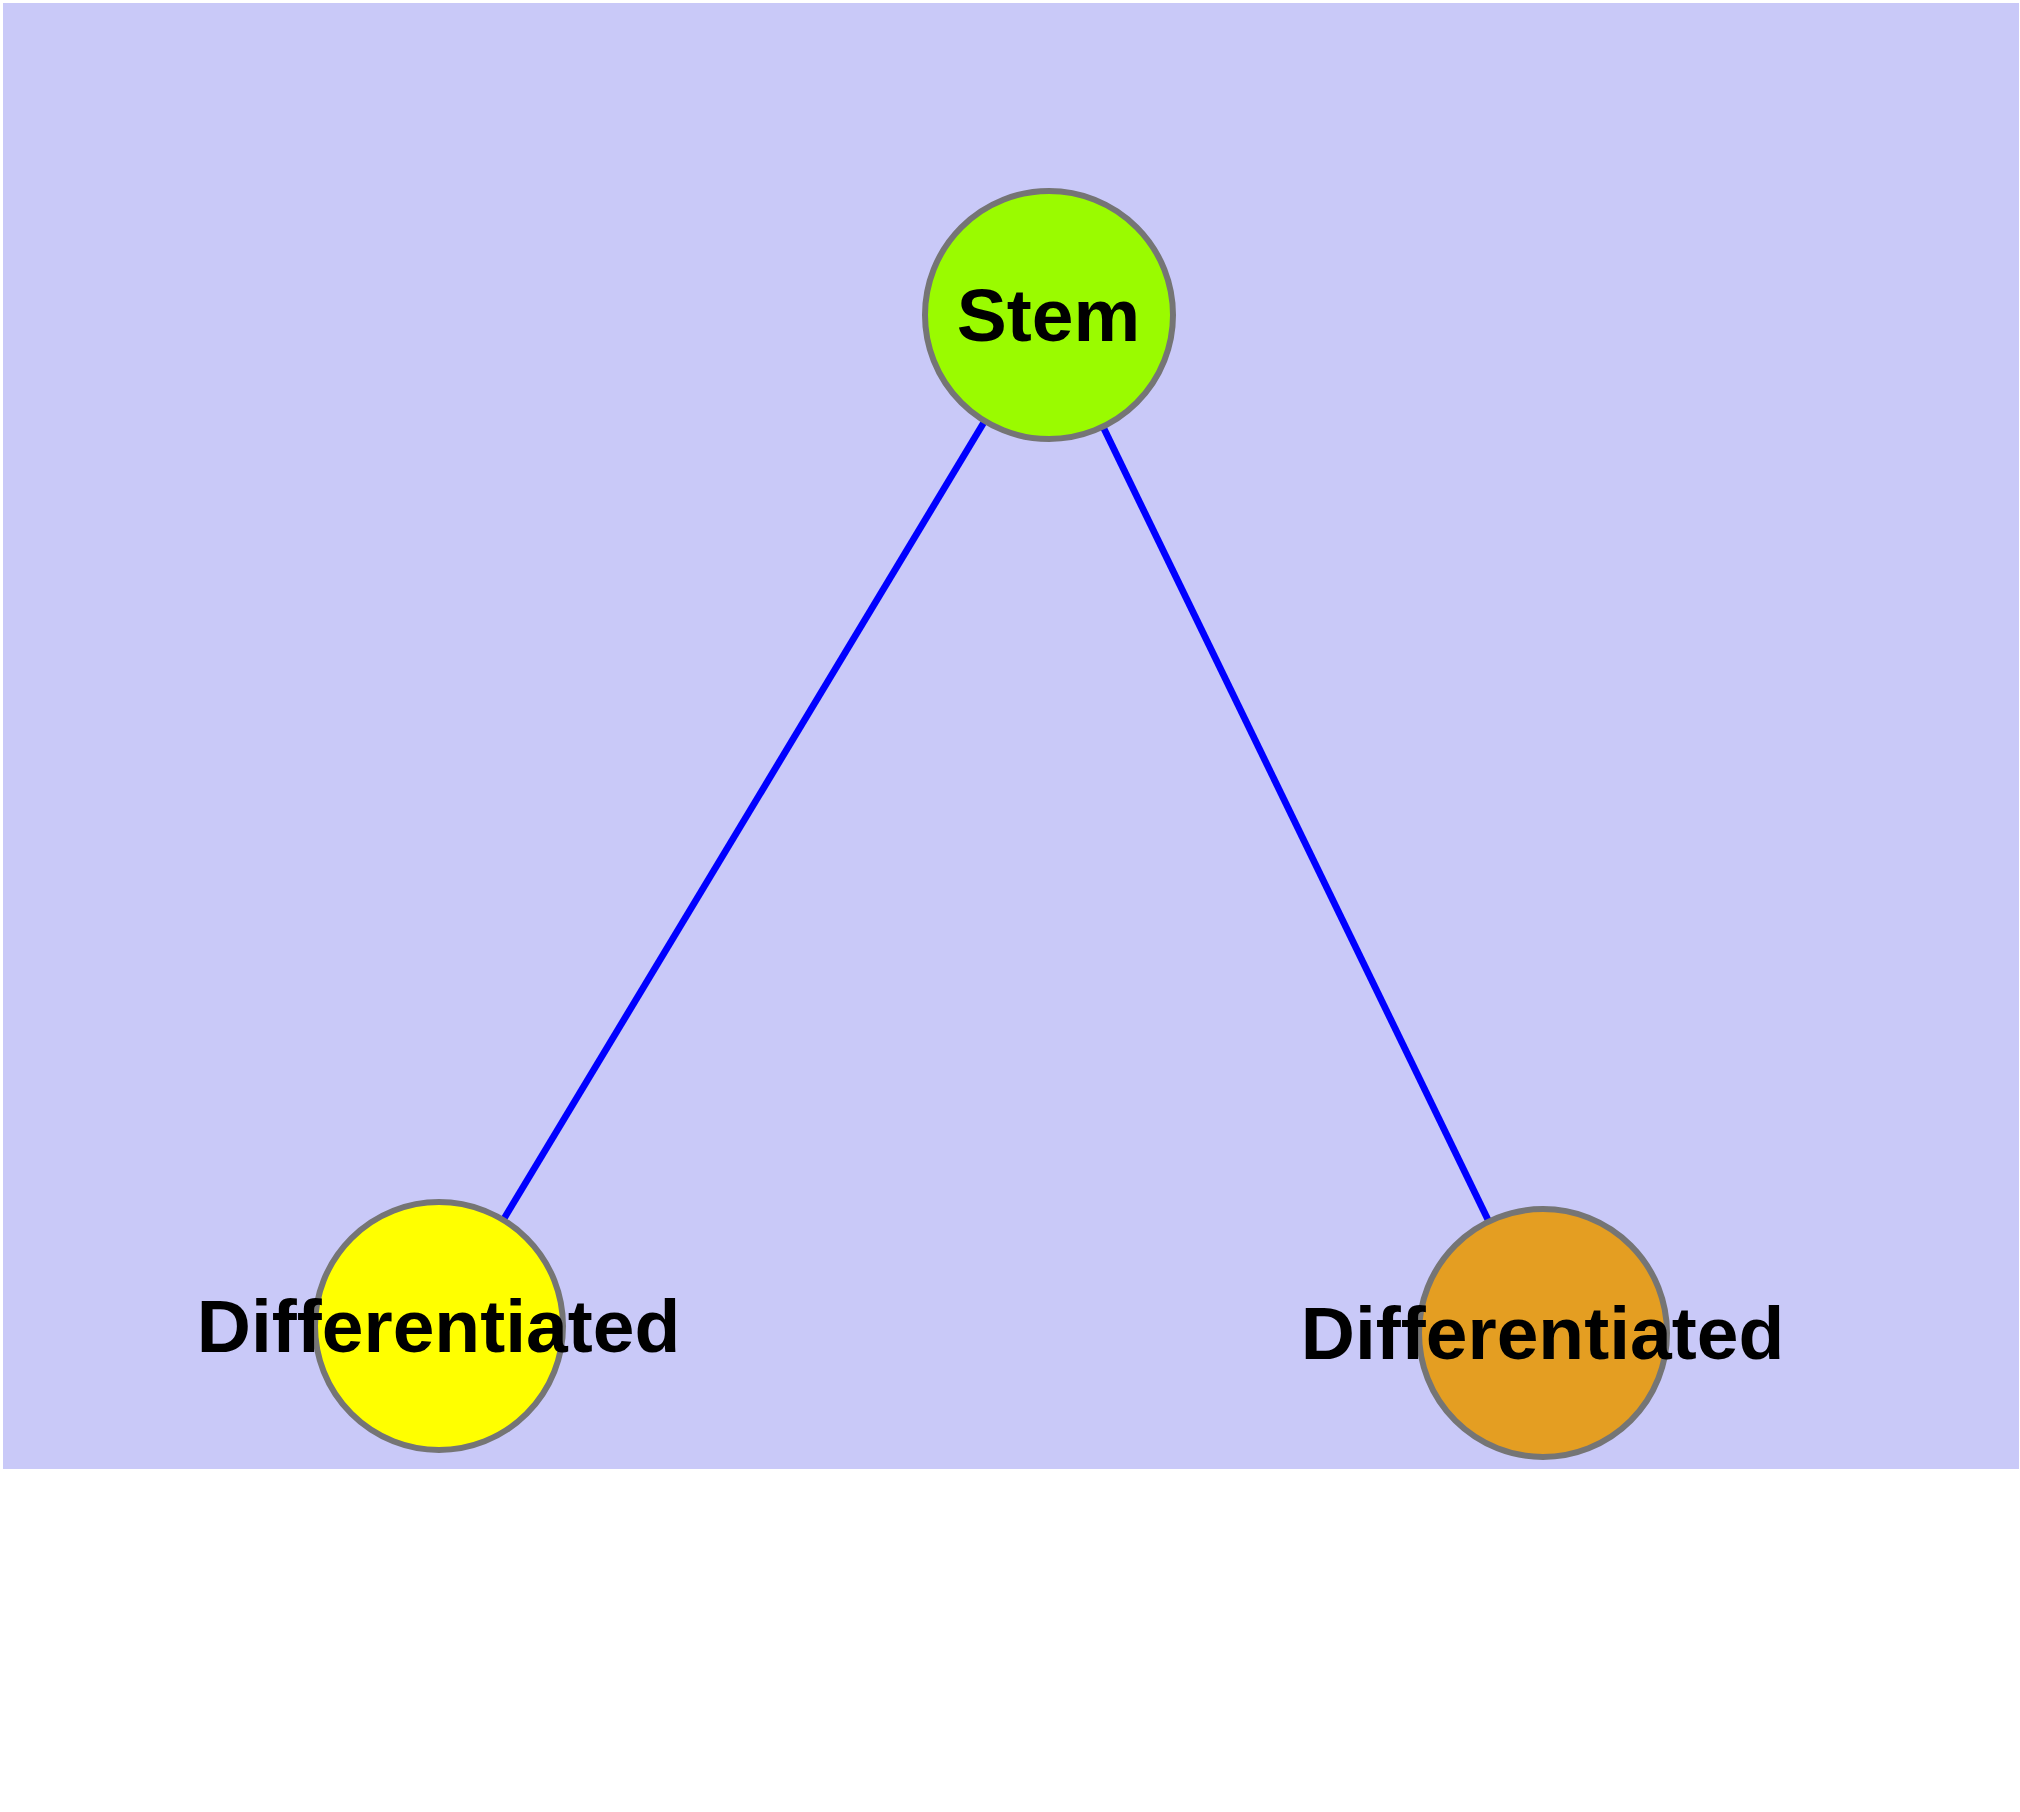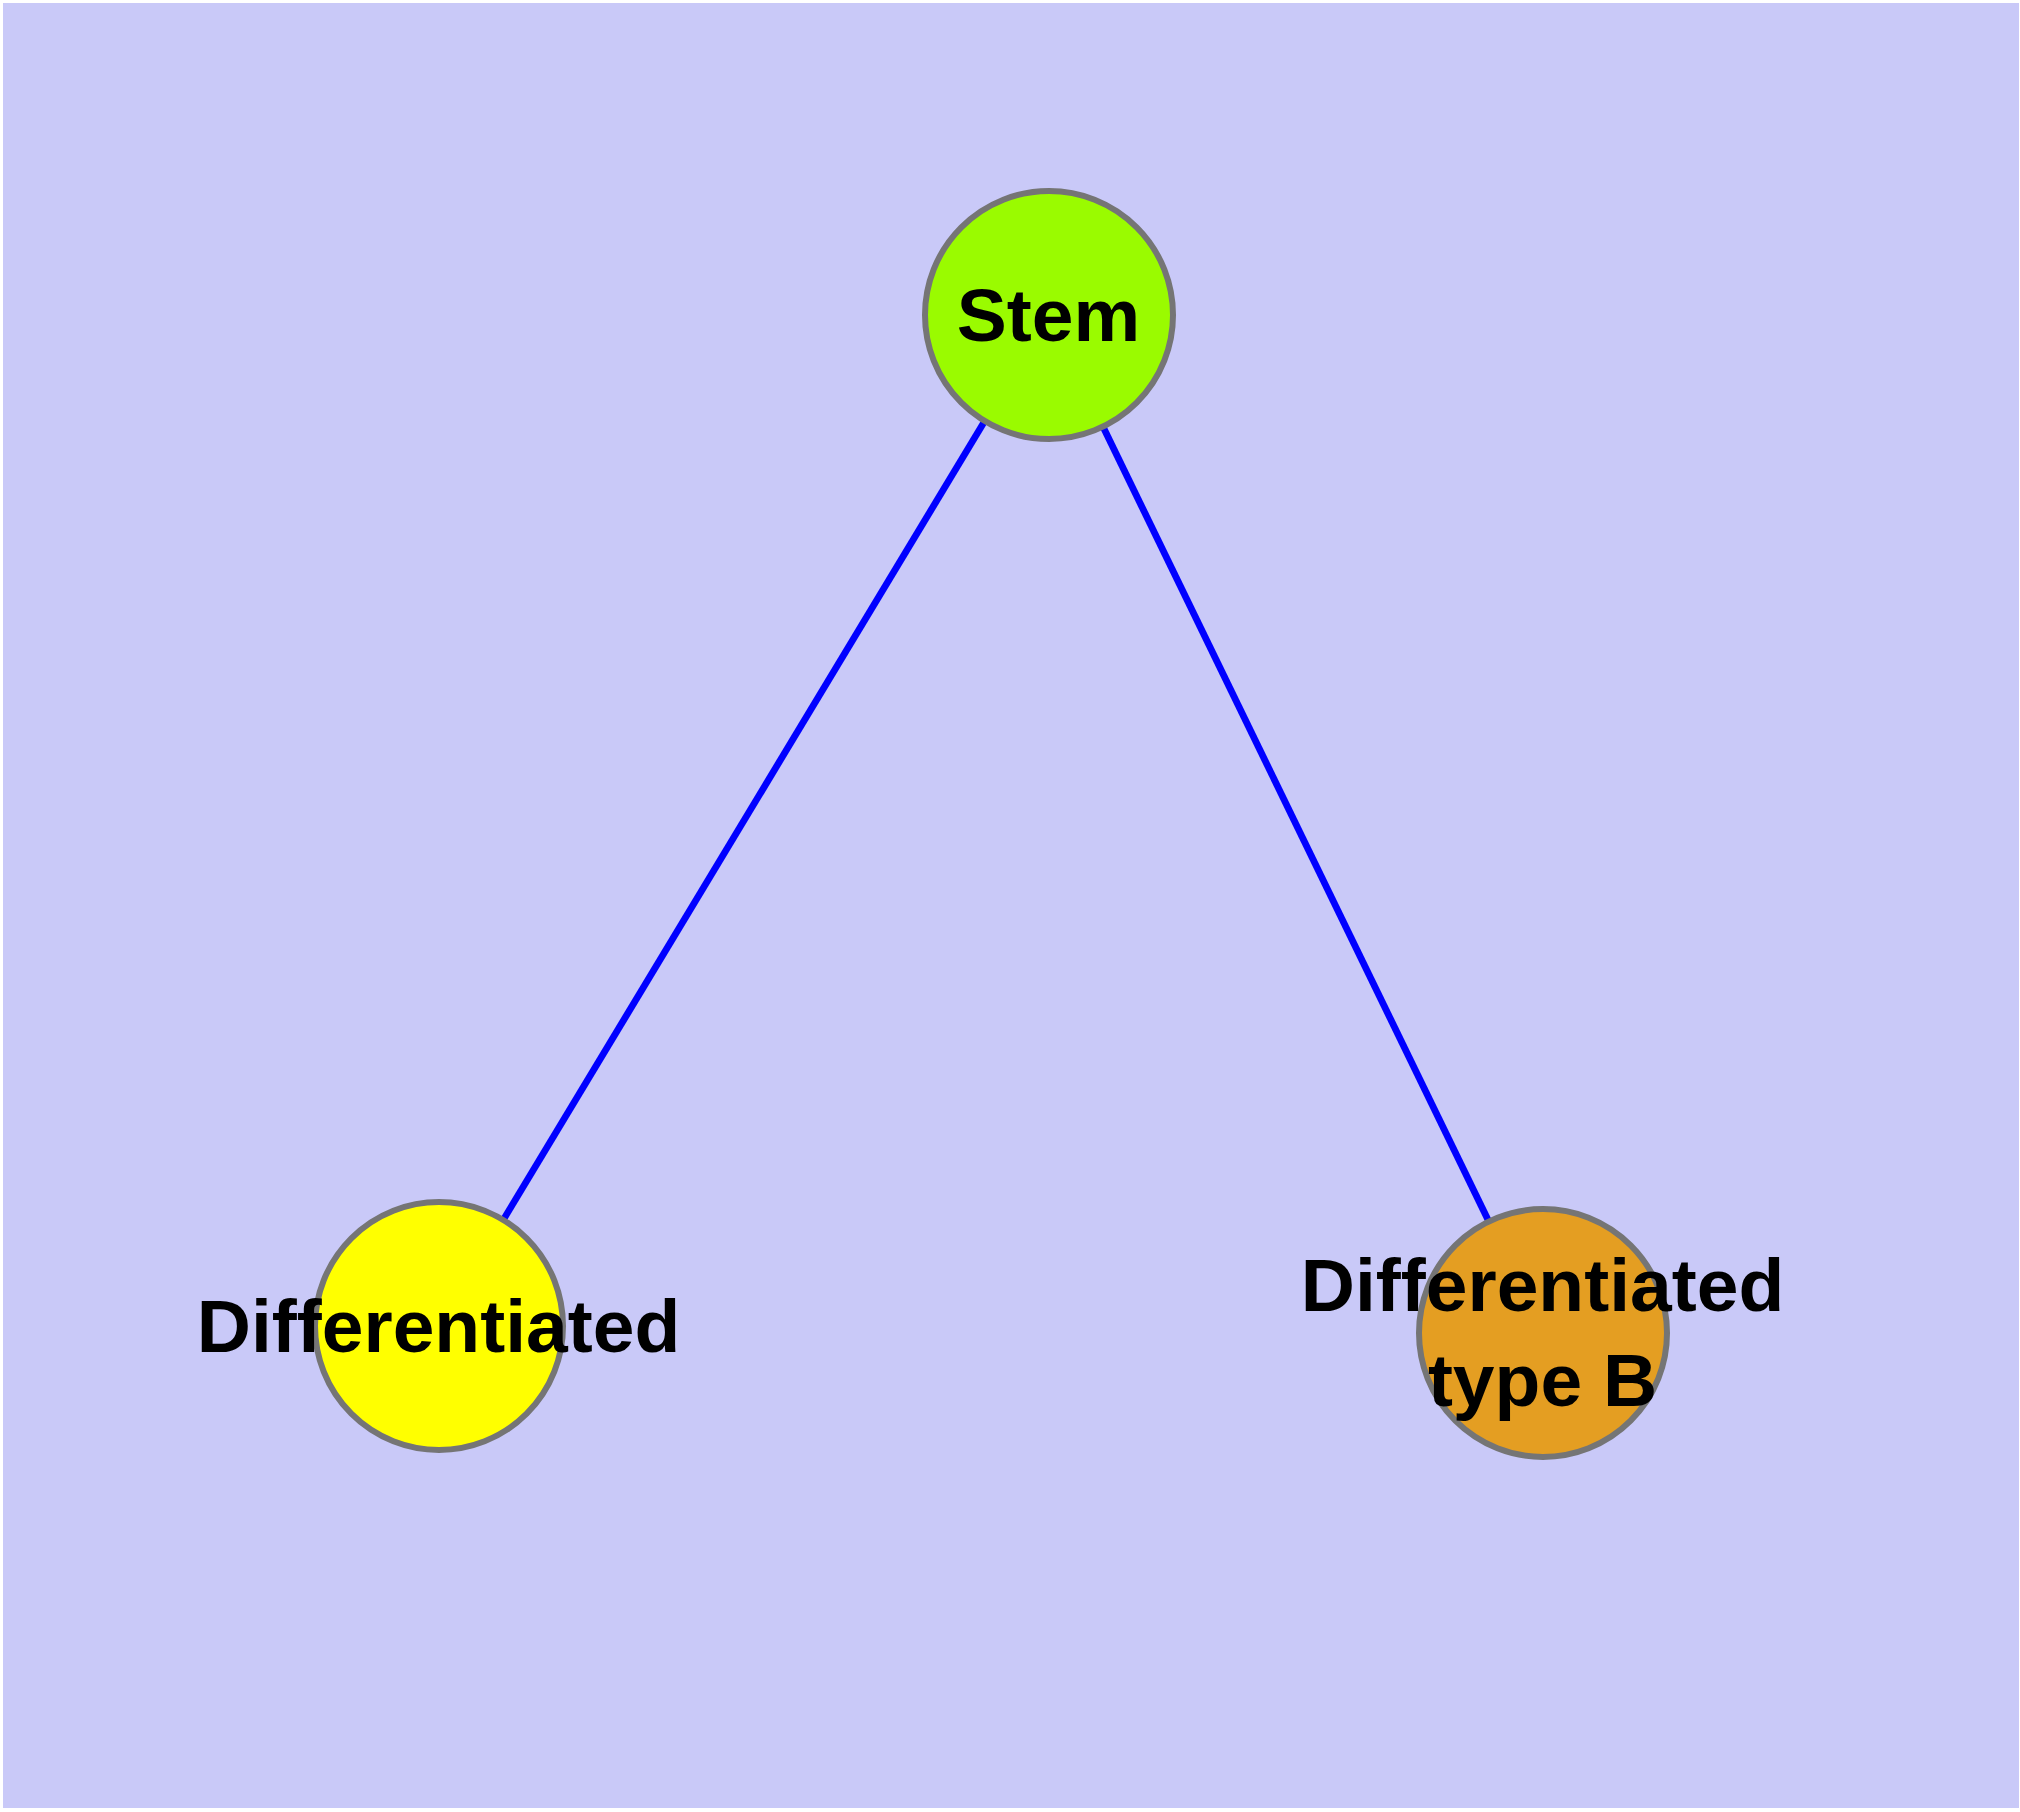--- a/index.html
+++ b/index.html
@@ -11,21 +11,21 @@
     width: 2021px;
     height: 1812px;
     background: #ffffff;
     font-family: "Liberation Sans", "DejaVu Sans", sans-serif;
   }
   .canvas {
     position: absolute;
     left: 2.5px;
     top: 3.4px;
     width: 2016px;
-    height: 1805px;
+    height: 1466px;
     background: #C9C9F8;
     overflow: hidden;
   }
   .edge-layer {
     position: absolute;
     left: 0;
     top: 0;
     width: 2016px;
     height: 1805px;
     display: block;
@@ -80,18 +80,17 @@
 
   <div class="node node-a">
     <div class="node-label">
       <span class="line">Differentiated</span>
     </div>
   </div>
 
   <div class="node node-b">
     <div class="node-label">
       <span class="line">Differentiated</span>
-      <span class="line">type B</span>
     </div>
   </div>
 
 </div>
 
 
 </body></html>

